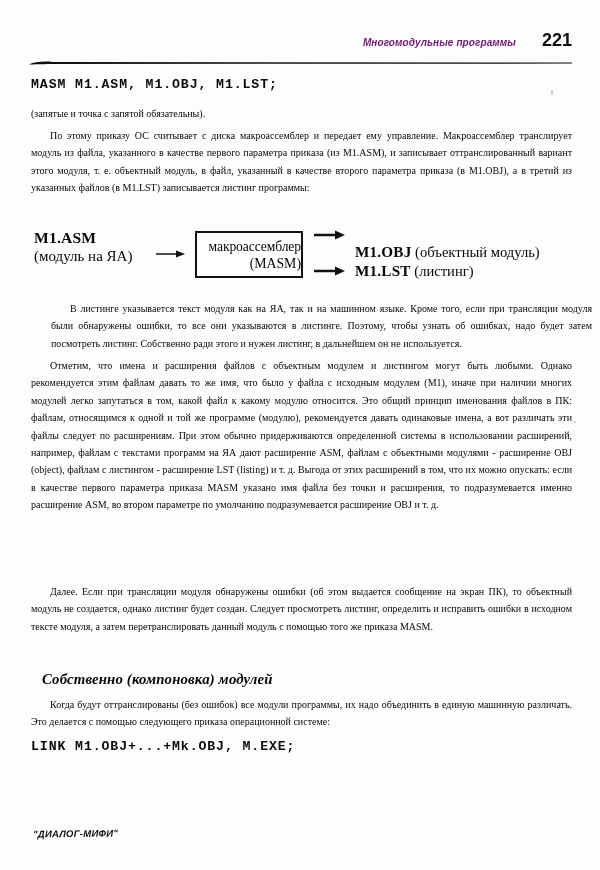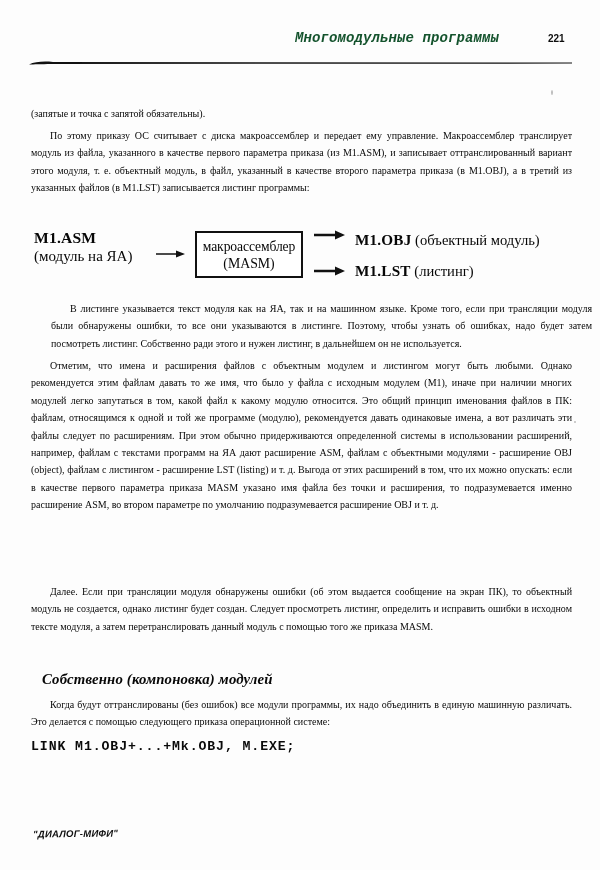--- a/index.html
+++ b/index.html
@@ -29,35 +29,34 @@
     top: 30px;
     left: 31px;
     right: 28px;
     height: 22px;
     display: flex;
     align-items: baseline;
     justify-content: flex-end;
     gap: 26px;
   }
   .running-head-title {
-    font-family: Liberation Mono, monospace;
+    font-family: Liberation Sans, sans-serif;
     font-style: italic;
     font-weight: bold;
-    font-size: 14px;
+    font-size: 10px;
     letter-spacing: 0.1px;
-    color: #14532d;
+    color: #701a75;
   }
   .running-head-page {
     font-family: "Liberation Sans", "DejaVu Sans", sans-serif;
     font-weight: bold;
-    font-size: 10px;
+    font-size: 18px;
     color: #0d0d0d;
     min-width: 24px;
     text-align: left;
-    margin-left: 23px;
   }
 
   .head-rule {
     position: absolute;
     top: 61px;
     left: 29px;
     width: 543px;
     height: 4px;
   }
   .head-rule svg { display: block; }
@@ -131,35 +130,35 @@
   .dg-box {
     position: absolute;
     left: 164px;
     top: 9px;
     width: 108px;
     height: 47px;
     border: 2.2px solid #111;
     box-sizing: border-box;
     display: flex;
     flex-direction: column;
-    align-items: center;
+    align-items: flex-end;
     justify-content: center;
     line-height: 17px;
     background: #fff;
   }
   .dg-box-l1 { font-size: 13.6px; letter-spacing: -0.1px; }
   .dg-box-l2 { font-size: 13.8px; }
 
   .dg-right-label {
     position: absolute;
     font-size: 14.6px;
     white-space: nowrap;
   }
   .dg-right-label b { font-size: 15.2px; letter-spacing: 0.2px; }
-  #dg-obj { left: 324px; top: 9px; }
+  #dg-obj { left: 324px; top: 21px; }
   #dg-lst { left: 324px; top: 40px; font-family: Liberation Serif, serif; }
 
   .arrow { position: absolute; }
   .arrow svg { display: block; }
   #arrow-in   { left: 125px; top: 25px; }
   #arrow-obj  { left: 283px; top: 6px;  }
   #arrow-lst  { left: 283px; top: 42px; }
 
   
   .footer-mark {
@@ -193,20 +192,21 @@
     <span class="running-head-title">Многомодульные программы</span>
     <span class="running-head-page">221</span>
   </div>
 
   <div class="head-rule">
     <svg width="543" height="4" viewBox="0 0 543 4">
       <path d="M0 3.4 C 6 0.6, 14 0.2, 24 0.9 L 543 1.5 L 543 2.6 L 22 2.9 C 12 3.1, 5 3.3, 0 3.4 Z" fill="#111"></path>
     </svg>
   </div>
 
+  <div class="code-line" id="code-masm">MASM M1.ASM, M1.OBJ, M1.LST;</div>
 
   <div class="para noindent" id="para-parens">(запятые и точка с запятой обязательны).</div>
 
   <div class="para indent" id="para-po-etomu">По этому приказу ОС считывает с диска макроассемблер и передает ему управление. Макроассемблер транслирует модуль из файла, указанного в качестве первого параметра приказа (из M1.ASM), и записывает оттранслированный вариант этого модуля, т. е. объектный модуль, в файл, указанный в качестве второго параметра приказа (в M1.OBJ), а в третий из указанных файлов (в M1.LST) записывается листинг программы:</div>
 
   <div class="diagram">
 
     <div class="dg-left-label">
       <div class="dg-left-l1">M1.ASM</div>
       <div class="dg-left-l2">(модуль на ЯА)</div>

